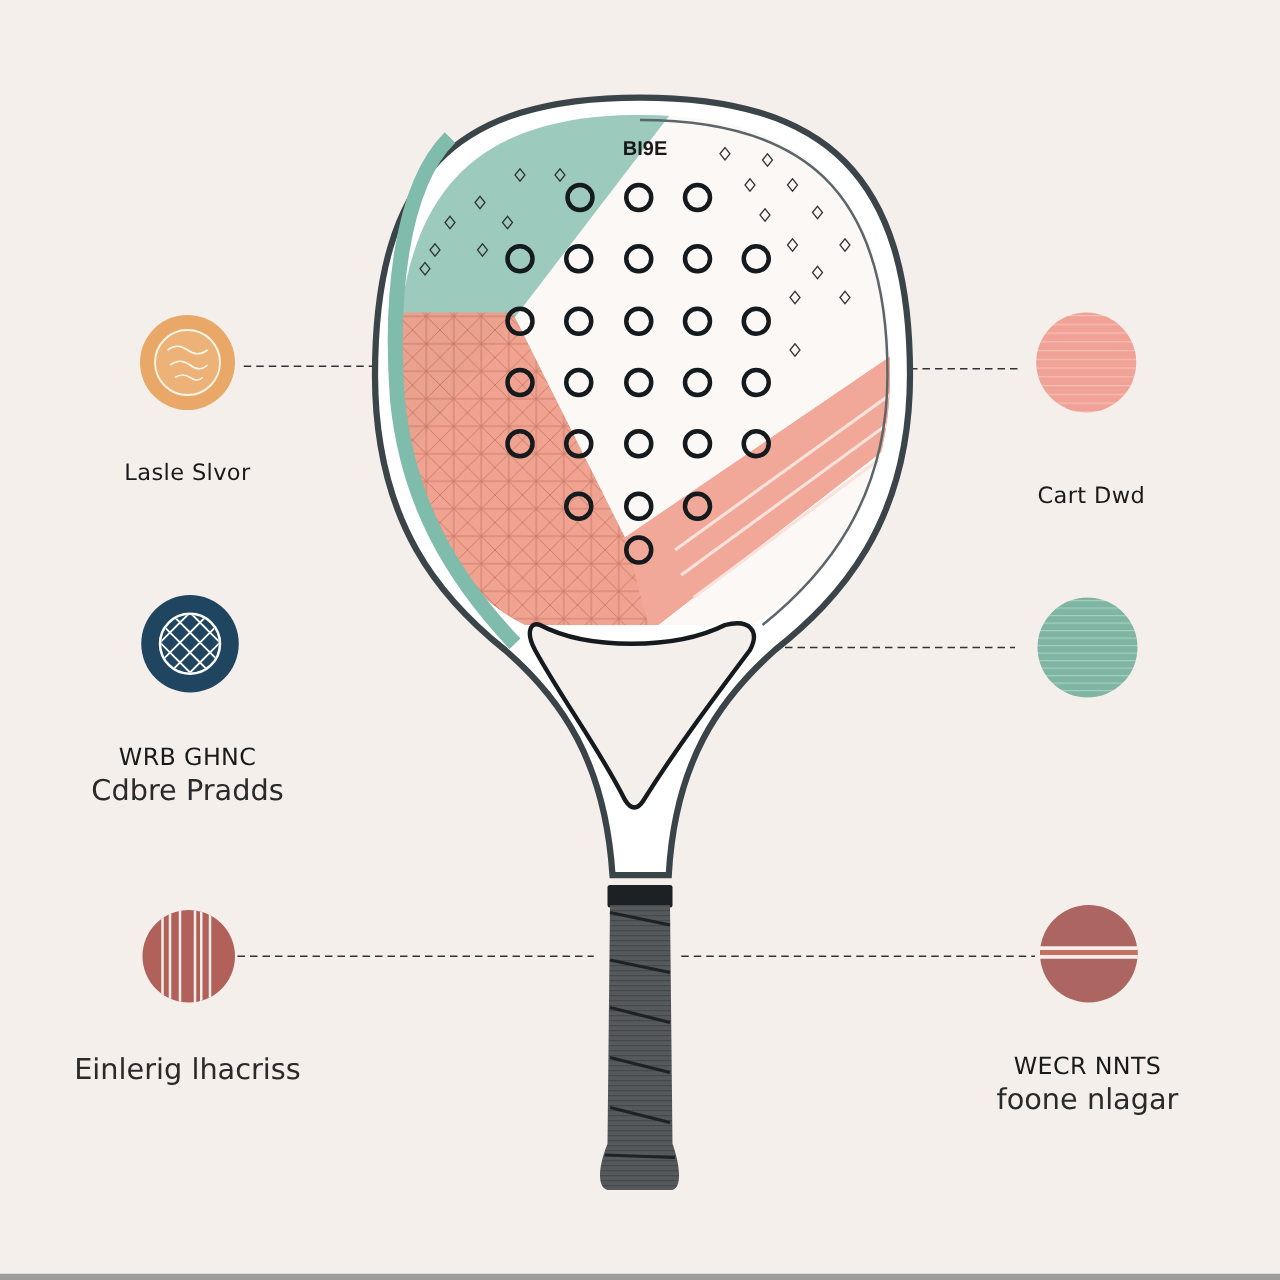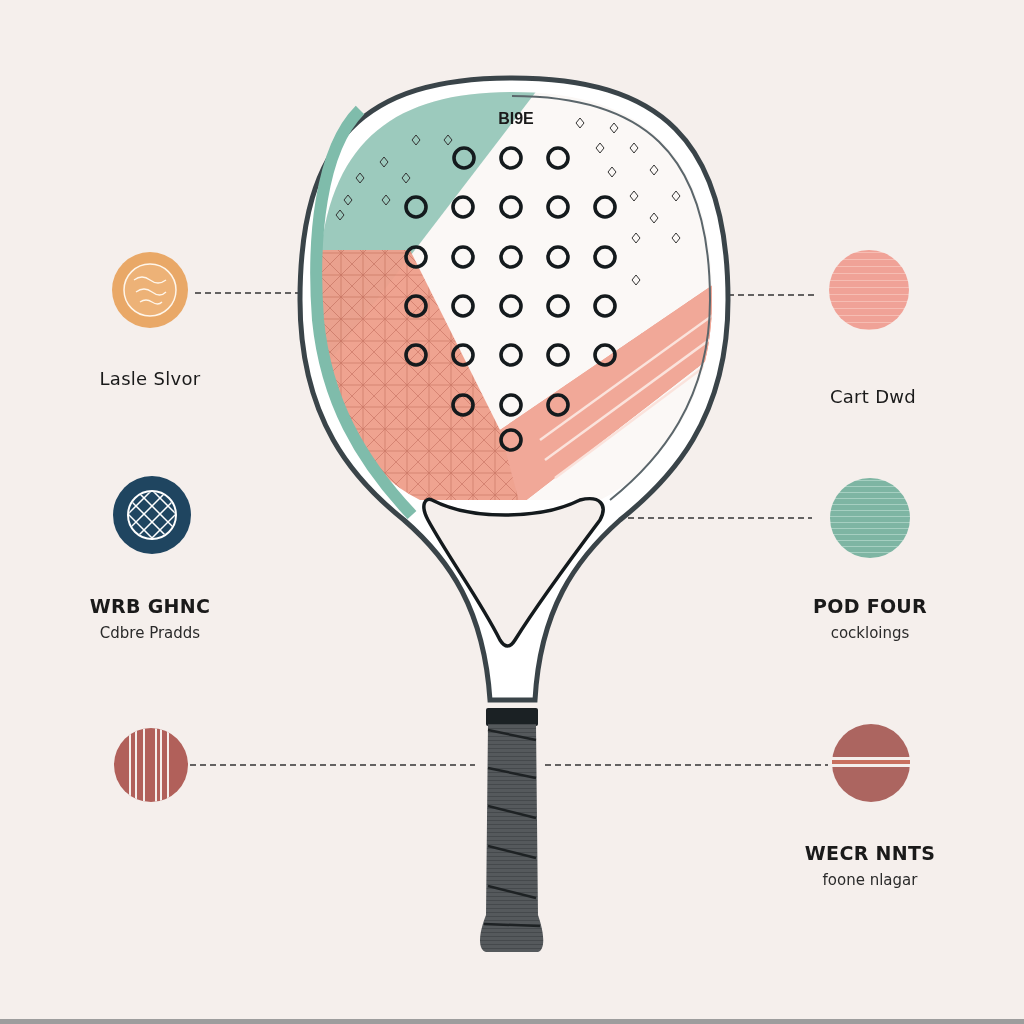--- a/index.html
+++ b/index.html
@@ -5,23 +5,23 @@
   html, body { margin: 0; padding: 0; }
   body {
     width: 1024px; height: 1024px; overflow: hidden;
     background: #f5efec;
     font-family: "DejaVu Sans", sans-serif;
     position: relative;
   }
   .stage { position: absolute; left: 0; top: 0; width: 1024px; height: 836px; }
   svg.art { position: absolute; left: 0; top: 0; }
   .callout { position: absolute; text-align: center; color: #1a1a1a; margin-top: 21px; }
-  .callout .title { font-size: 19px; font-weight: 700; letter-spacing: 0.3px; line-height: 24px; }
+  .callout .title { font-size: 19px; font-weight: 400; letter-spacing: 0.3px; line-height: 24px; }
   .callout .title.light { font-weight: 400; font-size: 18px; }
-  .callout .sub { font-size: 15px; font-weight: 400; line-height: 30px; color: #2a2a2a; }
+  .callout .sub { font-size: 23px; font-weight: 400; line-height: 30px; color: #2a2a2a; }
   .bottom-strip { position: absolute; left: 0; top: 1019px; width: 1024px; height: 5px; background: #9d9d9d; }
 </style>
 </head>
 <body>
 
 <div class="stage">
 
   <svg class="art" width="1024" height="1024" viewBox="0 0 1024 1024">
     <defs>
       <clipPath id="faceClip">
@@ -199,28 +199,25 @@
   </svg>
 
   <div class="callout" style="left:50px; top:346px; width:200px;">
     <div class="title light">Lasle Slvor</div>
   </div>
   <div class="callout" style="left:50px; top:573px; width:200px;">
     <div class="title">WRB GHNC</div>
     <div class="sub">Cdbre Pradds</div>
   </div>
   <div class="callout" style="left:40px; top:820px; width:220px;">
+    <div class="sub">Einlerig lhacriss</div>
   </div>
 
   <div class="callout" style="left:773px; top:364px; width:200px;">
     <div class="title light">Cart Dwd</div>
-  </div>
-  <div class="callout" style="left:770px; top:573px; width:200px;">
-    <div class="title">POD FOUR</div>
-    <div class="sub">cockloings</div>
   </div>
   <div class="callout" style="left:760px; top:820px; width:220px;">
     <div class="title">WECR NNTS</div>
     <div class="sub">foone nlagar</div>
   </div>
 
   <div class="bottom-strip"></div>
 </div>
 
 </body></html>

